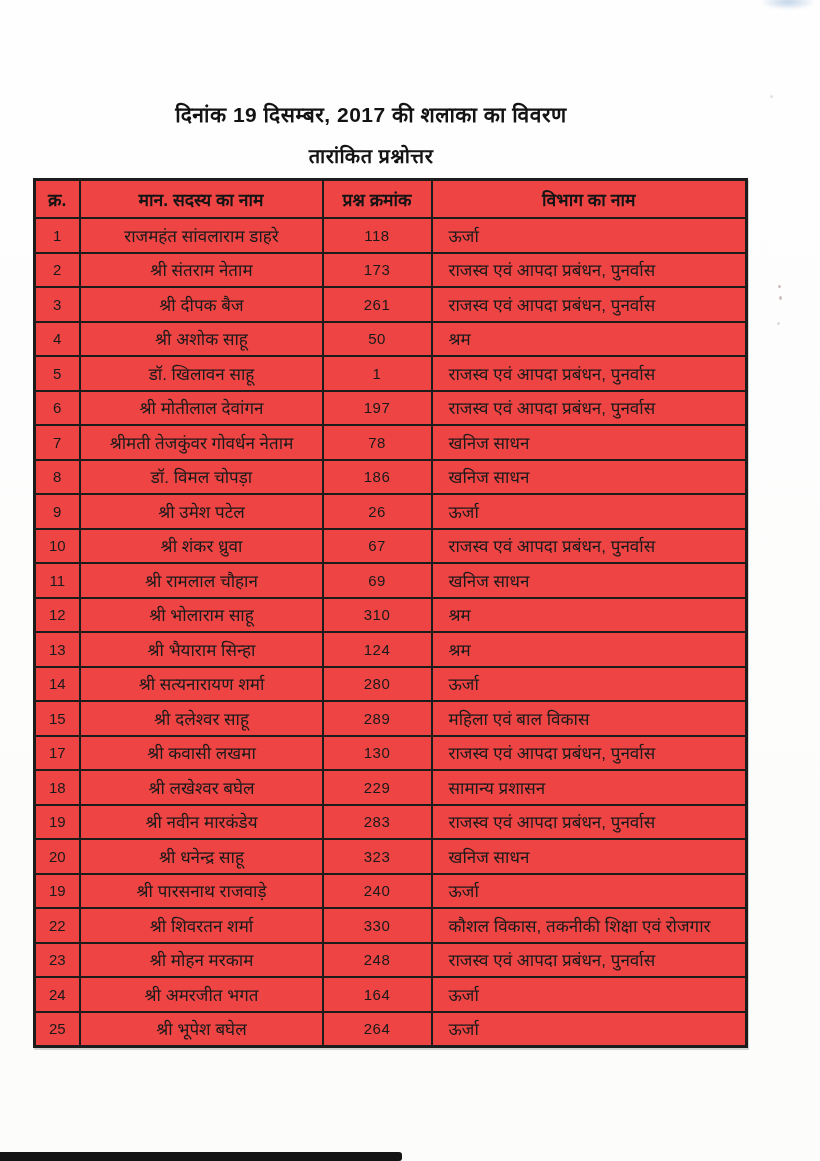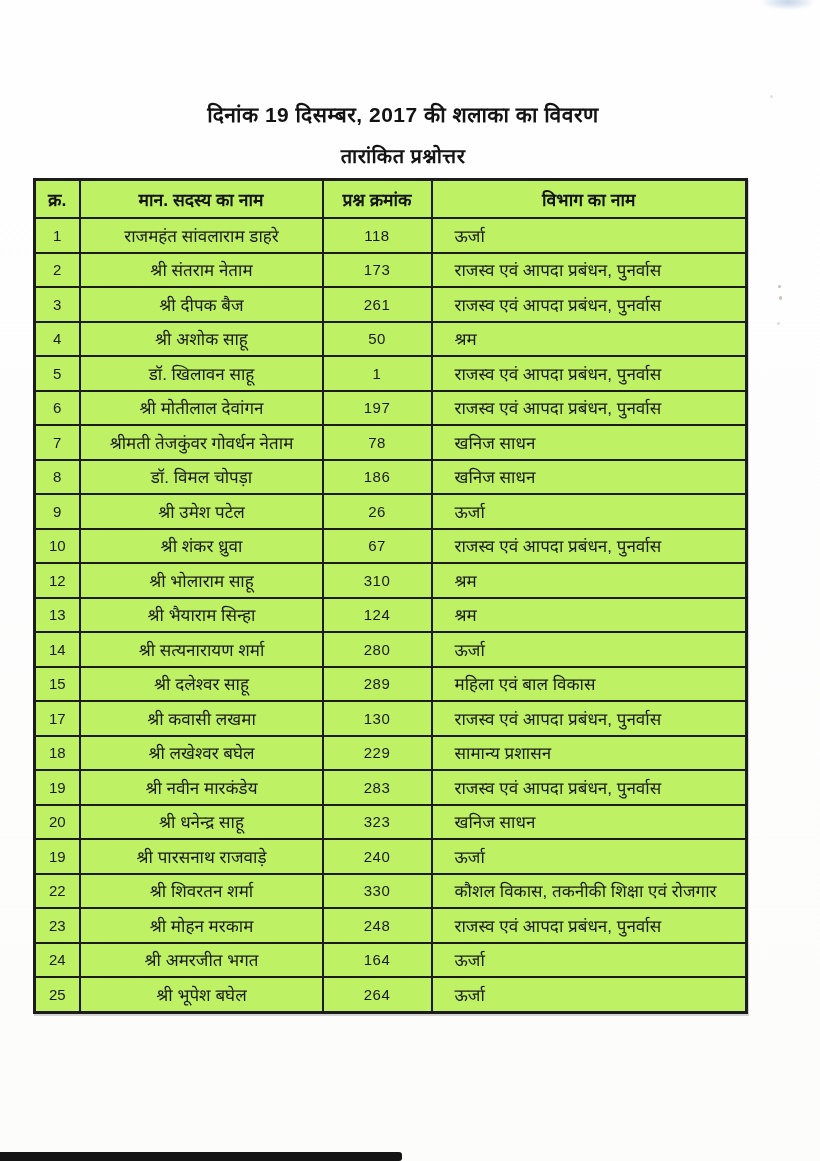--- a/index.html
+++ b/index.html
@@ -11,21 +11,21 @@
     width: 820px;
     height: 1161px;
     position: relative;
     overflow: hidden;
     font-family: "Liberation Sans", "DejaVu Sans", sans-serif;
     color: #161616;
     background: linear-gradient(180deg, #fefefe 0%, #fcfcfb 100%);
   }
   .heading-block {
     position: absolute;
-    left: 47px;
+    left: 15px;
     top: 100px;
     width: 712px;
     text-align: center;
   }
   .doc-title {
     font-size: 21px;
     font-weight: bold;
     letter-spacing: 0.5px;
     color: #131313;
     margin: 0 0 14px 0;
@@ -37,21 +37,21 @@
     color: #131313;
     margin: 0;
   }
   table.question-table {
     position: absolute;
     left: 33px;
     top: 178px;
     width: 712px;
     border-collapse: collapse;
     table-layout: fixed;
-    background: #bef264;
+    background: #ef4444;
     box-shadow: 1px 2px 0 rgba(90,90,90,0.25);
   }
   table.question-table, table.question-table td, table.question-table th {
     border: 2px solid #1c1c1c;
   }
   table.question-table {
     border-width: 3px;
   }
   th {
     height: 36px;
@@ -84,21 +84,21 @@
     text-align: center;
     padding-left: 4px;
   }
   td.cell-qnum {
     text-align: center;
     font-size: 15px;
     letter-spacing: 0.5px;
   }
   td.cell-dept {
     text-align: left;
-    padding-left: 22px;
+    padding-left: 16px;
   }
   
   .artifact-bottom-bar {
     position: absolute;
     left: 0;
     top: 1152px;
     width: 402px;
     height: 9px;
     background: #141414;
     border-radius: 0 3px 3px 0;
@@ -211,20 +211,26 @@
     <td class="cell-dept">ऊर्जा</td>
   </tr>
 
   <tr>
     <td class="cell-serial">10</td>
     <td class="cell-name">श्री शंकर ध्रुवा</td>
     <td class="cell-qnum">67</td>
     <td class="cell-dept">राजस्व एवं आपदा प्रबंधन, पुनर्वास</td>
   </tr>
 
+  <tr>
+    <td class="cell-serial">11</td>
+    <td class="cell-name">श्री रामलाल चौहान</td>
+    <td class="cell-qnum">69</td>
+    <td class="cell-dept">खनिज साधन</td>
+  </tr>
 
   <tr>
     <td class="cell-serial">12</td>
     <td class="cell-name">श्री भोलाराम साहू</td>
     <td class="cell-qnum">310</td>
     <td class="cell-dept">श्रम</td>
   </tr>
 
   <tr>
     <td class="cell-serial">13</td>

